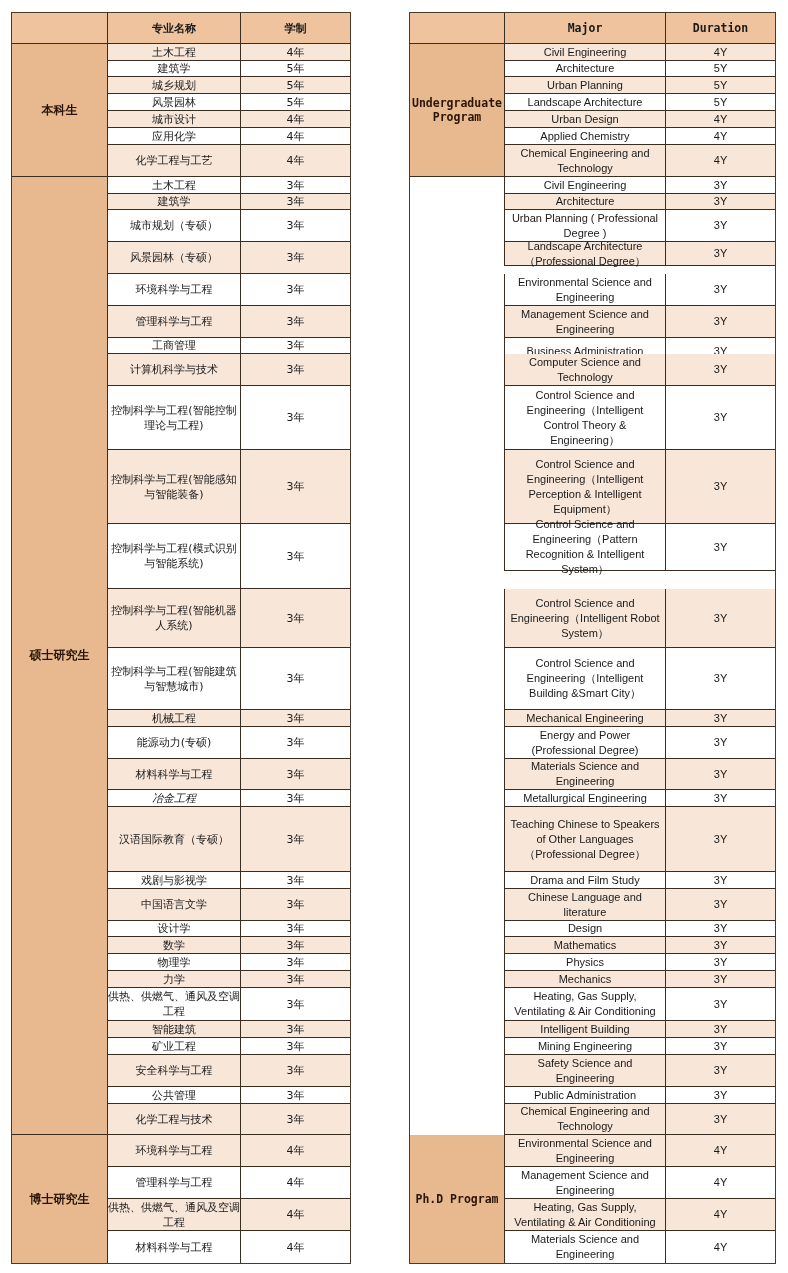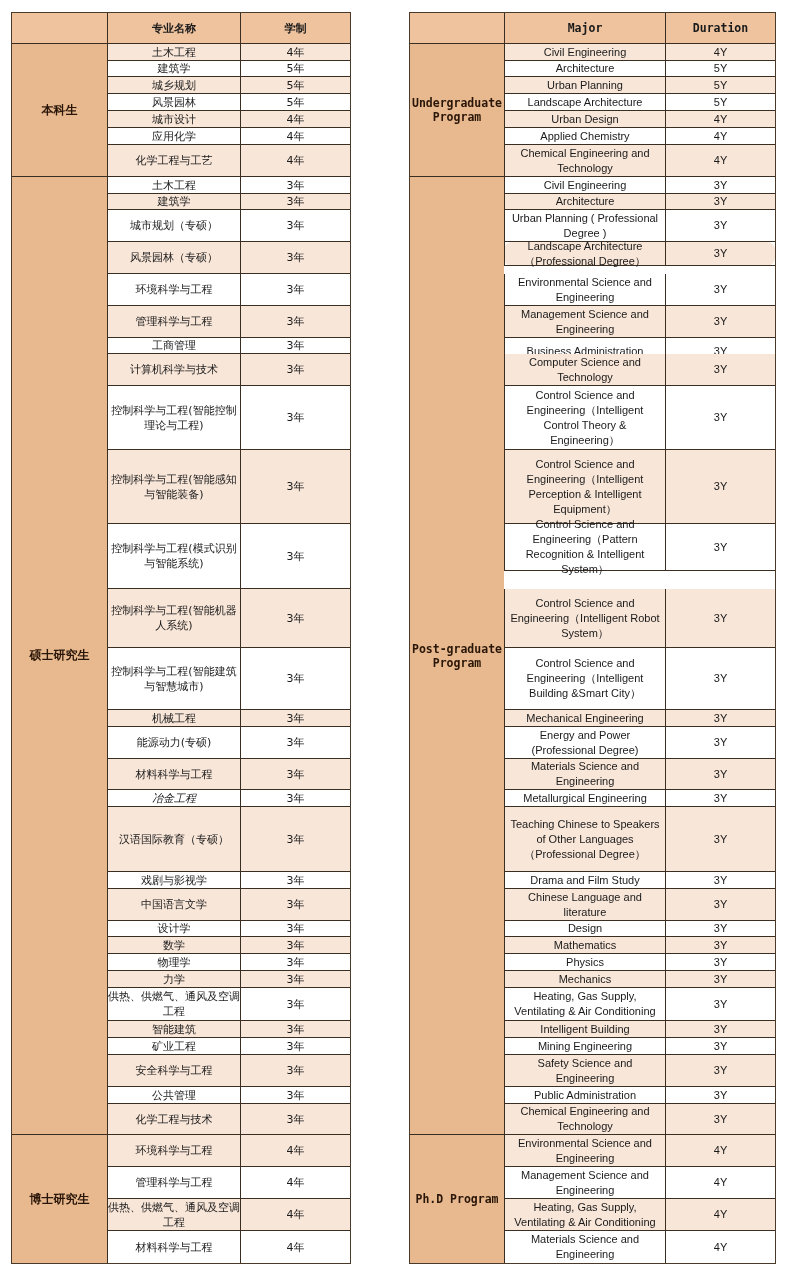--- a/index.html
+++ b/index.html
@@ -227,34 +227,33 @@
       <div class="cell c2" style="left: 161px;">4Y</div>
     </div>
     <div class="row even" style="top: 115px; height: 17px; left: 94px;">
       <div class="cell c1" style="left: 0px;">Applied Chemistry</div>
       <div class="cell c2" style="left: 161px;">4Y</div>
     </div>
     <div class="row odd" style="top: 132px; height: 32px; left: 94px;">
       <div class="cell c1" style="left: 0px;">Chemical Engineering and Technology</div>
       <div class="cell c2" style="left: 161px;">4Y</div>
     </div>
-    <div class="group" style="top: 164px; height: 958px;">Post-graduate Program</div>
     <div class="row even" style="top: 164px; height: 17px; left: 94px;">
       <div class="cell c1" style="left: 0px;">Civil Engineering</div>
       <div class="cell c2" style="left: 161px;">3Y</div>
     </div>
     <div class="row odd" style="top: 181px; height: 16px; left: 94px;">
       <div class="cell c1" style="left: 0px;">Architecture</div>
       <div class="cell c2" style="left: 161px;">3Y</div>
     </div>
     <div class="row even" style="top: 197px; height: 32px; left: 94px;">
       <div class="cell c1" style="left: 0px;">Urban Planning ( Professional Degree )</div>
       <div class="cell c2" style="left: 161px;">3Y</div>
     </div>
-    <div class="row odd" style="top: 229px; height: 24px; left: 94px; border-radius: 8px;">
+    <div class="row odd" style="top: 229px; height: 24px; left: 94px;">
       <div class="cell c1" style="left: 0px;">Landscape Architecture （Professional Degree）</div>
       <div class="cell c2" style="left: 161px;">3Y</div>
     </div>
     <div class="row even" style="top: 261px; height: 32px; left: 94px;">
       <div class="cell c1" style="left: 0px;">Environmental Science and Engineering</div>
       <div class="cell c2" style="left: 161px;">3Y</div>
     </div>
     <div class="row odd" style="top: 293px; height: 32px; left: 94px;">
       <div class="cell c1" style="left: 0px;">Management Science and Engineering</div>
       <div class="cell c2" style="left: 161px;">3Y</div>

